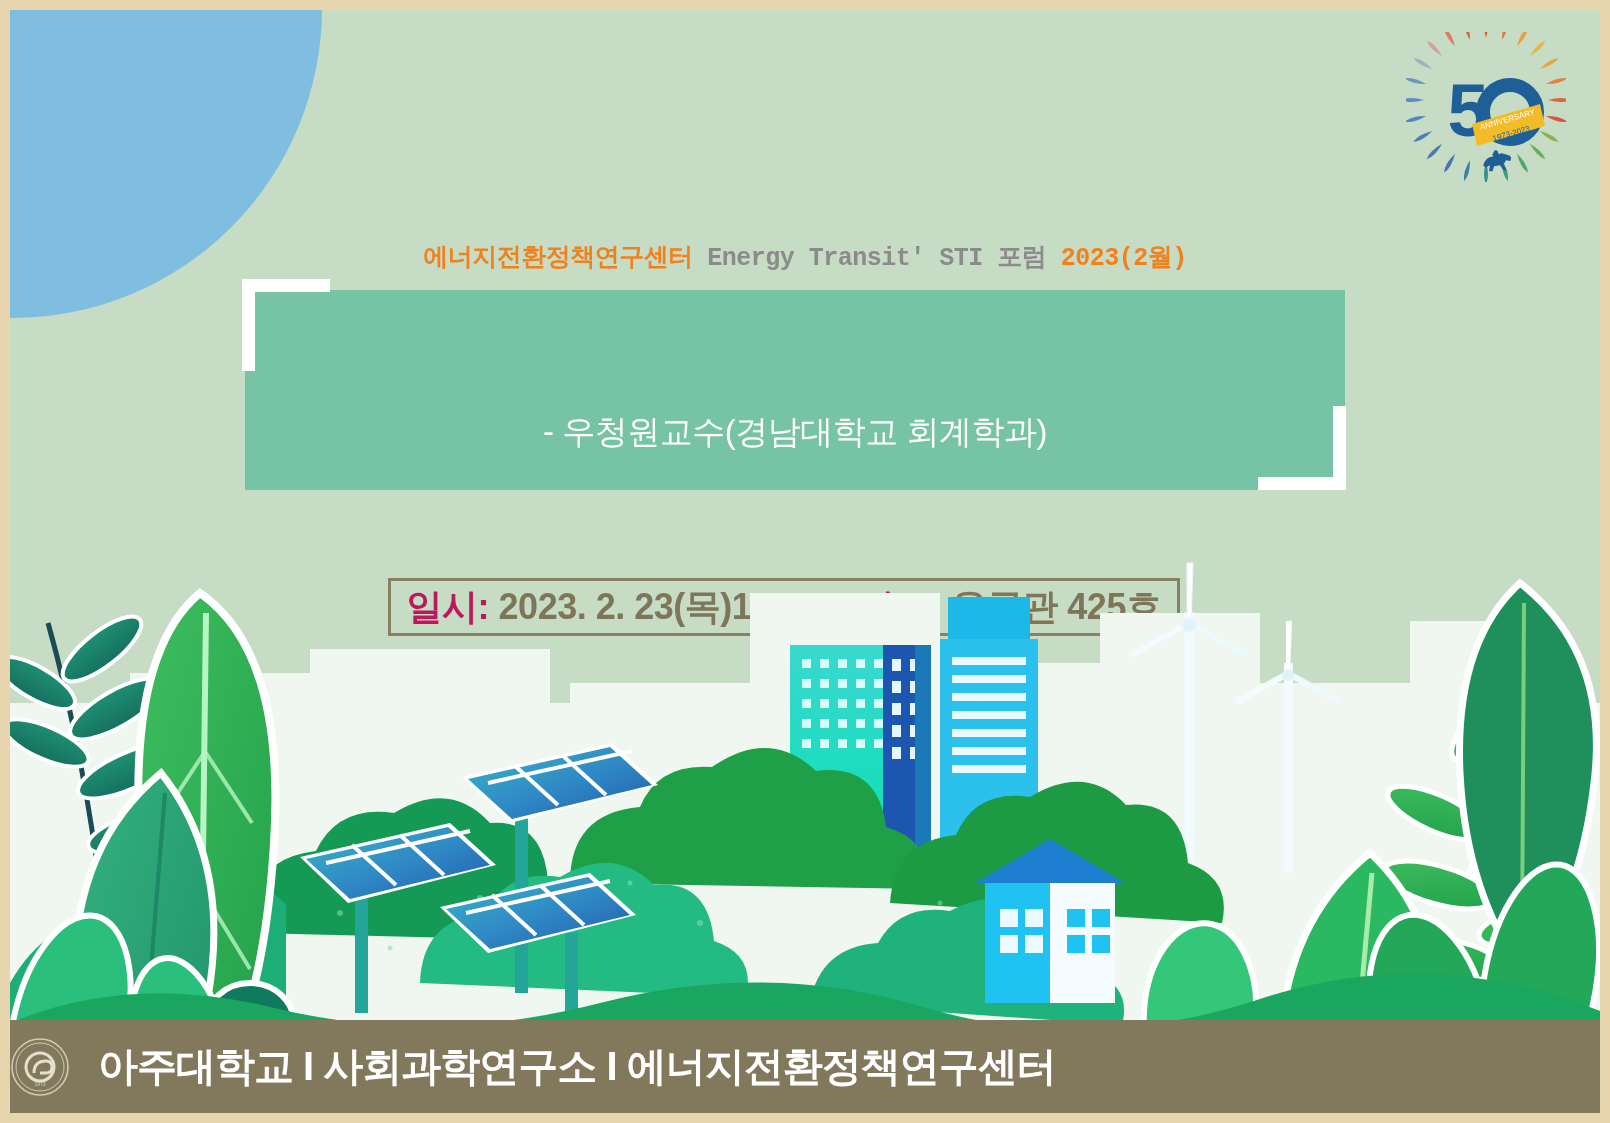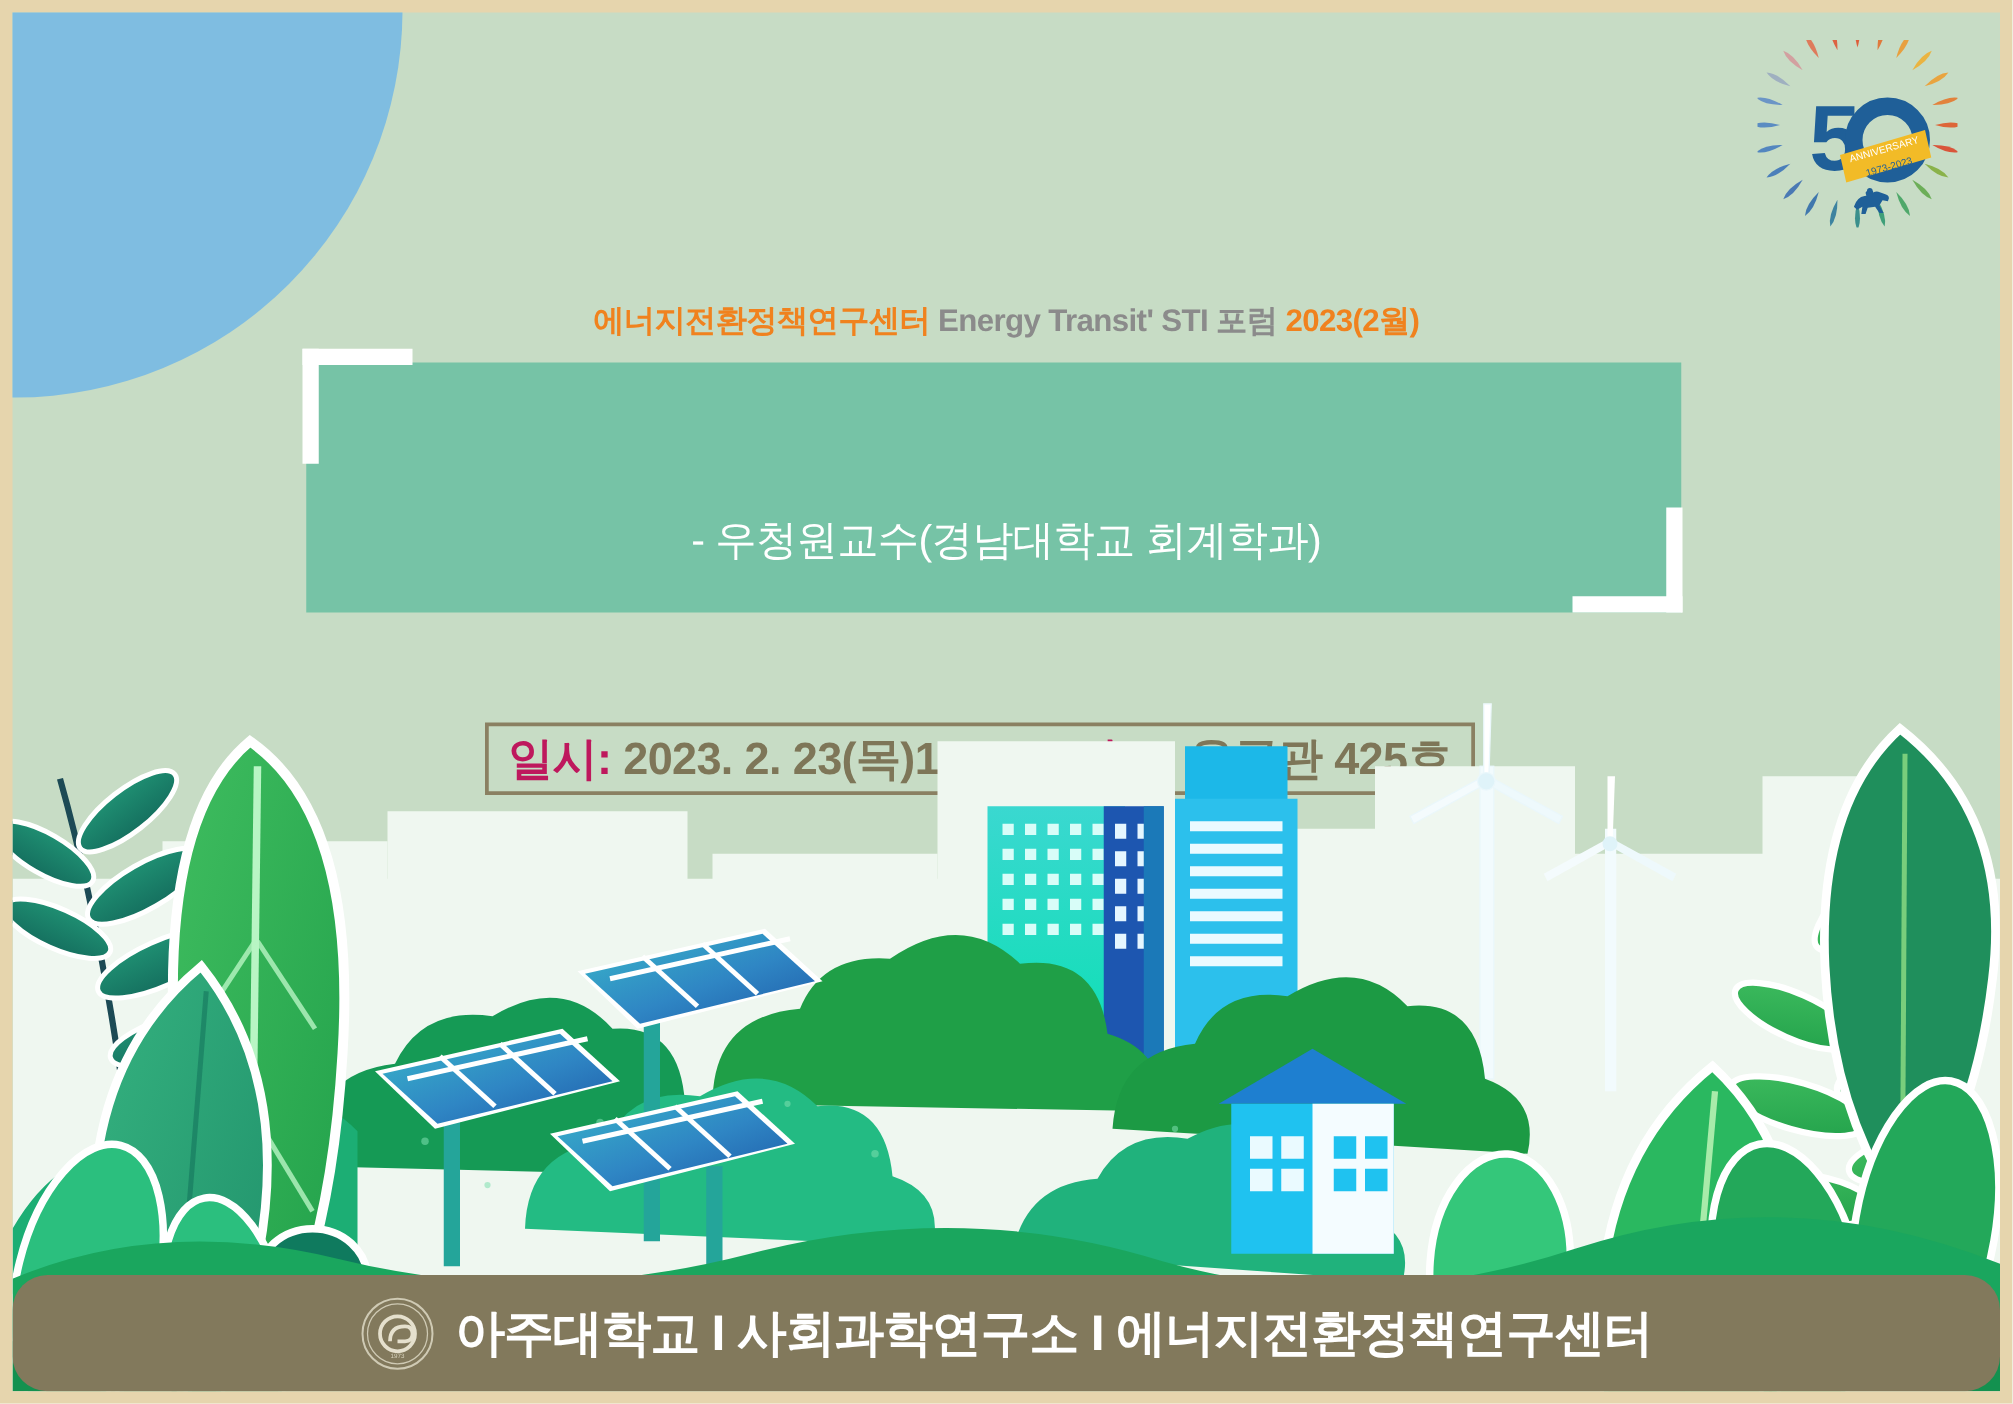--- a/index.html
+++ b/index.html
@@ -38,20 +38,21 @@
 
   
   .kicker{
     position:absolute;
     left:0;right:0;top:230px;
     text-align:center;
     font-size:25px;
     font-weight:bold;
     letter-spacing:-0.5px;
     white-space:nowrap;
+    font-family:Liberation Mono, monospace;
   }
   .kicker .o{color:#f0821e;}
   .kicker .g{color:#8b8b8b;}
 
   
   .title-panel{
     position:absolute;
     left:235px;top:280px;
     width:1100px;height:200px;
     background:#76c3a6;
@@ -77,21 +78,20 @@
   .sub-title{
     position:absolute;
     left:235px;top:400px;
     width:1100px;
     text-align:center;
     color:#ffffff;
     font-size:33px;
     font-weight:normal;
     letter-spacing:-0.5px;
     white-space:nowrap;
-    padding-left:10px;
   }
 
   
   .info-box{
     position:absolute;
     left:378px;top:568px;
     width:792px;height:58px;
     border:3px solid #8a8062;
     display:flex;align-items:center;justify-content:center;
     box-sizing:border-box;
@@ -109,23 +109,22 @@
     height:560px;
   }
   .scene svg{display:block;width:100%;height:100%;}
 
   
   .footer{
     position:absolute;
     left:0;right:0;bottom:0;
     height:93px;
     background:#82795c;
-    display:flex;align-items:center;justify-content:center;
-    gap:16px;
-    border-radius:28px;
+    display:flex;align-items:center;
+    gap:28px;
   }
   .footer-emblem{width:60px;height:60px;flex:none;}
   .footer-text{
     color:#ffffff;
     font-size:40px;font-weight:bold;letter-spacing:-1px;
     white-space:nowrap;
   }
 </style>
 </head>
 <body>

